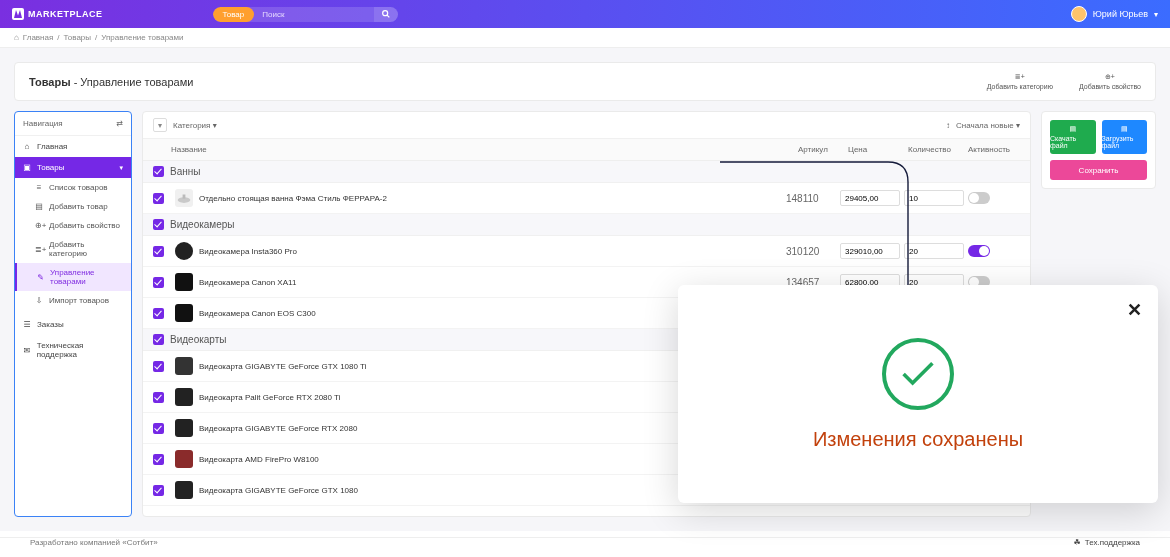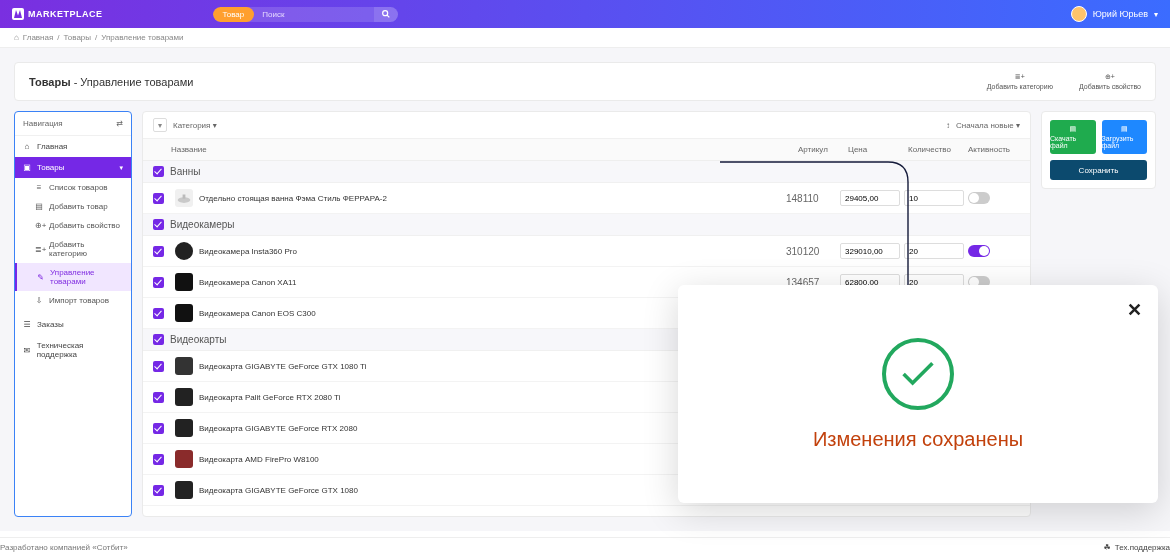--- a/index.html
+++ b/index.html
@@ -57,23 +57,23 @@
 .toggle:after{content:"";position:absolute;width:10px;height:10px;background:#fff;border-radius:50%;top:1px;left:1px;transition:.2s}
 .toggle.on{background:#7528e6}
 .toggle.on:after{left:11px}
 .sku{color:#666;font-size:10px}
 
 .actions{width:115px;background:#fff;border:1px solid #eaeaea;border-radius:4px;padding:8px;display:flex;flex-direction:column;gap:6px;height:fit-content}
 .dual{display:flex;gap:6px}
 .dual>div{flex:1;height:34px;border-radius:3px;color:#fff;display:flex;flex-direction:column;align-items:center;justify-content:center;font-size:7px;gap:2px}
 .bg-g{background:#1fab4e}
 .bg-b{background:#1e88ff}
-.save-btn{background:#0c4a6e;color:#fff;height:20px;border-radius:3px;display:flex;align-items:center;justify-content:center;font-size:8px}
-
-.footer{position:absolute;bottom:0;left:0;right:0;height:20px;border-top:1px solid #eee;display:flex;align-items:center;padding:0 0;font-size:8px;color:#777;background:#fff}
+.save-btn{background:#ec4899;color:#fff;height:20px;border-radius:3px;display:flex;align-items:center;justify-content:center;font-size:8px}
+
+.footer{position:absolute;bottom:0;left:0;right:0;height:20px;border-top:1px solid #eee;display:flex;align-items:flex-start;padding:0 30px;font-size:8px;color:#777;background:#fff}
 .footer .sup{margin-left:auto;display:flex;align-items:center;gap:4px;color:#444}
 
 .arrow-path{position:absolute;top:148px;left:718px;width:200px;height:160px;pointer-events:none}
 
 .modal{position:absolute;top:285px;left:678px;width:480px;height:218px;background:#fff;border-radius:6px;box-shadow:0 8px 36px rgba(0,0,0,.16);display:flex;flex-direction:column;align-items:center;justify-content:center;padding:20px}
 .modal .close{position:absolute;top:14px;right:16px;font-size:18px;font-weight:bold;color:#222;cursor:pointer}
 .check-circ{width:72px;height:72px;border:4px solid #22a85e;border-radius:50%;display:flex;align-items:center;justify-content:center;margin-bottom:18px}
 .check-circ svg{width:36px;height:30px;stroke:#22a85e;stroke-width:4;fill:none}
 .modal-text{font-size:20px;color:#c2410c}
 </style>

